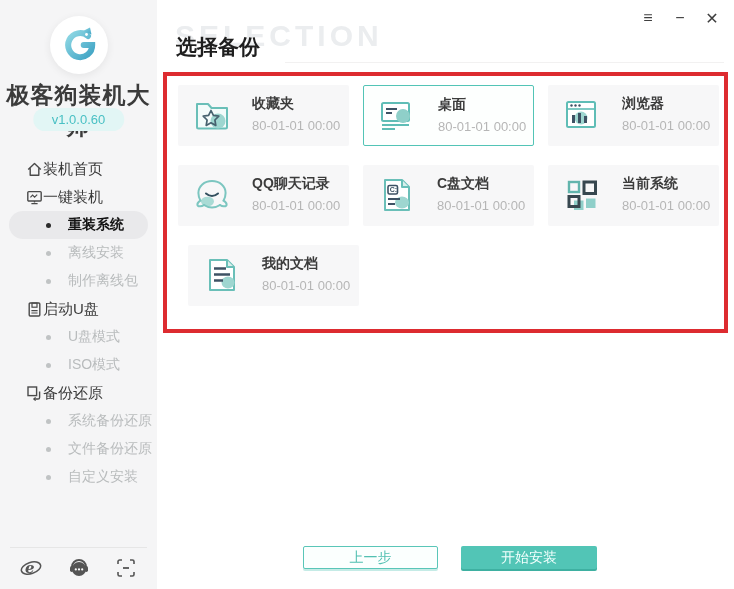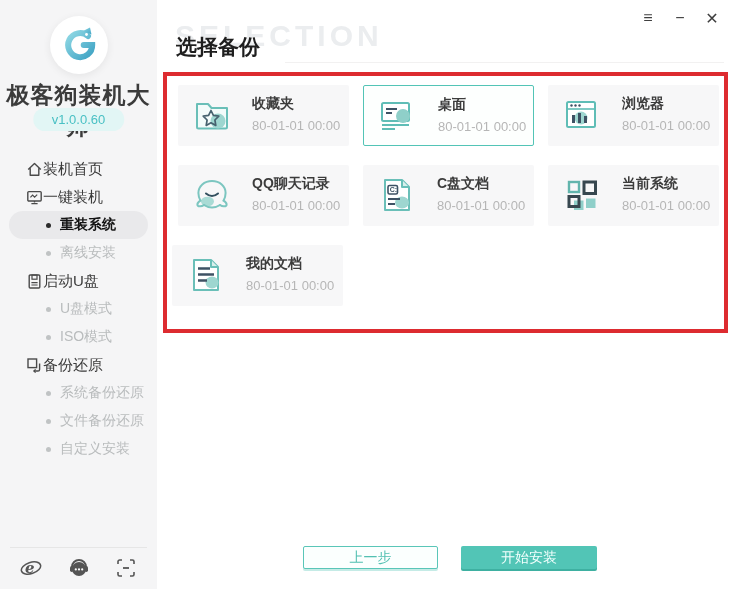--- a/index.html
+++ b/index.html
@@ -11,21 +11,21 @@
   .logo{position:absolute;top:16px;left:50%;transform:translateX(-50%);width:58px;height:58px;
         border-radius:50%;background:#fff;box-shadow:0 2px 8px rgba(0,0,0,.07);
         display:flex;align-items:center;justify-content:center;}
   .app-title{position:absolute;top:80px;width:100%;text-align:center;font-size:23px;
              font-weight:bold;color:#3b3b3b;letter-spacing:1px;}
   .version{position:absolute;top:108px;left:50%;transform:translateX(-50%);
            background:#e2f6f5;color:#49c0c4;font-size:13px;padding:4px 19px;border-radius:13px;}
   .menu{position:absolute;top:155px;left:0;right:0;}
   .mi{height:28px;display:flex;align-items:center;cursor:pointer;}
   .mi.section{padding-left:26px;font-size:15px;color:#3a3a3a;font-weight:500;}
-  .mi.sub{padding-left:46px;font-size:14px;color:#b9bcbd;gap:9px;}
+  .mi.sub{padding-left:46px;font-size:14px;color:#b9bcbd;gap:17px;}
   .mi .dot{width:5px;height:5px;border-radius:50%;background:#c0c3c4;flex:none;}
   .mi.sub.active{margin:0 9px;padding-left:37px;background:#e9e9eb;border-radius:14px;color:#141414;font-weight:bold;}
   .mi.sub.active .dot{background:#2b2b2b;}
   .mi .micon{width:17px;height:17px;flex:none;display:flex;}
   .side-divider{position:absolute;left:10px;right:10px;top:547px;border-top:1px solid #e6e6e6;}
   .side-tools{position:absolute;bottom:5px;left:0;width:157px;height:32px;display:flex;
               justify-content:space-between;align-items:center;padding:0 20px;box-sizing:border-box;}
   .tool{width:22px;height:22px;display:flex;align-items:center;justify-content:center;cursor:pointer;}
 
   
@@ -39,21 +39,21 @@
   .title-rule{position:absolute;left:128px;right:10px;top:62px;border-top:1px solid #f2f1f1;}
 
   .card{position:absolute;width:171px;height:61px;background:#f7f7f8;border-radius:2px;cursor:pointer;z-index:3;}
   .card.selected{background:#fdfffe;border:1px solid #53c4b6;box-sizing:border-box;padding-left:9px;}
   .card-icon{position:absolute;left:13px;top:9px;width:42px;height:42px;}
   .card.selected .card-icon{left:12px;top:8px;}
   .card-title{position:absolute;left:74px;top:10px;font-size:14px;font-weight:bold;color:#3c3c3c;}
   .card-date{position:absolute;left:74px;top:33px;font-size:13px;color:#b6b6b6;}
   .c1{left:21px;top:85px;}  .c2{left:206px;top:85px;}  .c3{left:391px;top:85px;}
   .c4{left:21px;top:165px;} .c5{left:206px;top:165px;} .c6{left:391px;top:165px;}
-  .c7{left:15px;top:245px;}
+  .c7{left:31px;top:245px;}
 
   .annotation{position:absolute;left:163px;top:72px;width:565px;height:261px;
               border:4px solid #dd2b30;box-sizing:border-box;pointer-events:none;z-index:40;}
 
   .btn{position:absolute;top:546px;height:23px;display:flex;align-items:center;justify-content:center;
        font-size:14px;cursor:pointer;border-radius:2px;box-sizing:border-box;}
   .btn-prev{left:146px;width:135px;background:#fbfffe;border:1px solid #5ac6b8;color:#53c0b2;
             box-shadow:0 2px 0 rgba(90,198,184,.35);}
   .btn-start{left:304px;width:136px;background:#52c5b6;color:#f2fffd;box-shadow:0 2px 0 #3eb0a1;}
 </style>
@@ -106,20 +106,24 @@
       </div>
 
       <div class="mi sub active">
         <span class="dot"></span>
         <span>重装系统</span>
       </div>
       <div class="mi sub">
         <span class="dot"></span>
         <span>离线安装</span>
       </div>
+      <div class="mi sub">
+        <span class="dot"></span>
+        <span>制作离线包</span>
+      </div>
 
       <div class="mi section">
         <span class="micon">
           <svg width="17" height="17" viewBox="0 0 17 17">
               <rect x="3.2" y="2" width="10.6" height="13" rx="1" fill="none" stroke="#4a4a4a" stroke-width="1.4"></rect>
               <rect x="6" y="2" width="5" height="4.2" fill="none" stroke="#4a4a4a" stroke-width="1.2"></rect>
               <path d="M5.4 9.6 h6.2 M5.4 12 h6.2" stroke="#4a4a4a" stroke-width="1.2"></path>
             </svg>
         </span>
         <span>启动U盘</span>

